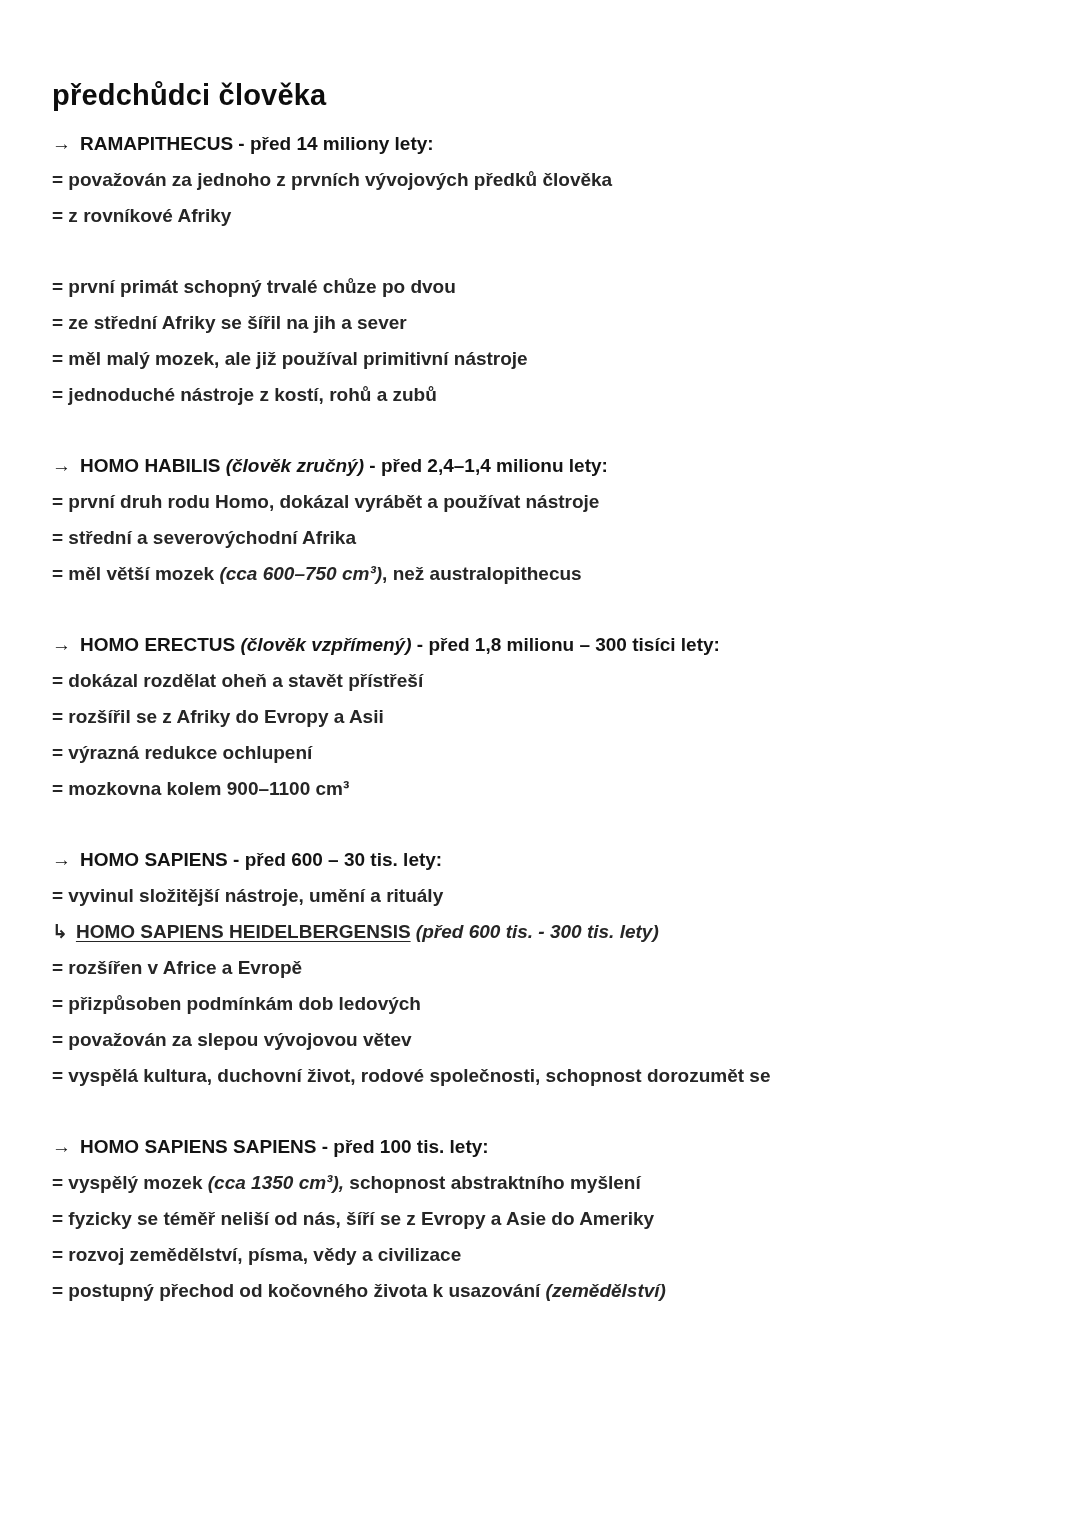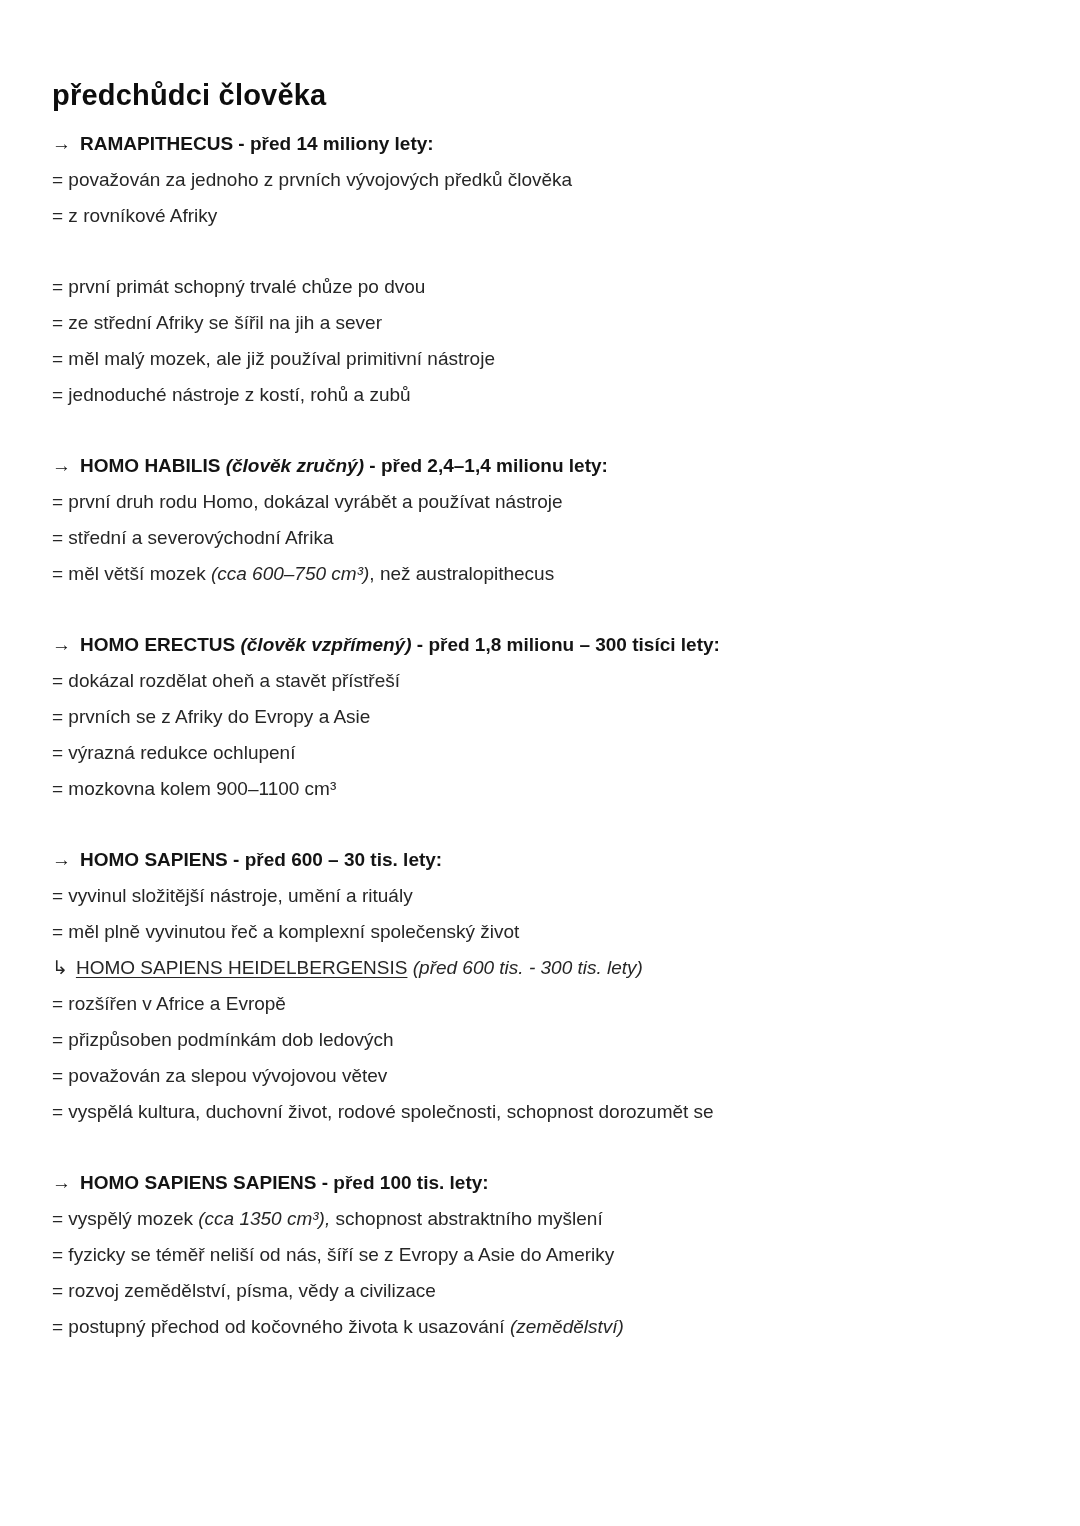--- a/index.html
+++ b/index.html
@@ -25,21 +25,21 @@
   .title {
     margin: 0 0 12px 0;
     font-size: 29px;
     line-height: 38px;
     font-weight: 700;
     color: #0d0d0d;
     letter-spacing: 0.2px;
   }
   .section { margin-top: 35px; }
   .section:first-of-type { margin-top: 0; }
-  .line { min-height: 36px; }
+  .line { min-height: 36px; font-weight: bold; }
   .heading {
     font-weight: 700;
     color: #141414;
   }
   .arrow {
     display: inline-block;
     margin-right: 9px;
     font-weight: 700;
     color: #141414;
   }
@@ -74,29 +74,28 @@
   <section class="section">
     <div class="line heading"><span class="arrow">→</span><span>HOMO HABILIS </span><span class="it">(člověk zručný)</span><span> - před 2,4–1,4 milionu lety:</span></div>
     <div class="line"><span>= první druh rodu Homo, dokázal vyrábět a používat nástroje</span></div>
     <div class="line"><span>= střední a severovýchodní Afrika</span></div>
     <div class="line"><span>= měl větší mozek </span><span class="it">(cca 600–750 cm³)</span><span>, než australopithecus</span></div>
   </section>
 
   <section class="section">
     <div class="line heading"><span class="arrow">→</span><span>HOMO ERECTUS </span><span class="it">(člověk vzpřímený)</span><span> - před 1,8 milionu – 300 tisíci lety:</span></div>
     <div class="line"><span>= dokázal rozdělat oheň a stavět přístřeší</span></div>
-    <div class="line"><span>= prvních se z Afriky do Evropy a Asie</span></div>
+    <div class="line"><span>= rozšířil se z Afriky do Evropy a Asii</span></div>
     <div class="line"><span>= výrazná redukce ochlupení</span></div>
     <div class="line"><span>= mozkovna kolem 900–1100 cm³</span></div>
   </section>
 
   <section class="section">
     <div class="line heading"><span class="arrow">→</span><span>HOMO SAPIENS - před 600 – 30 tis. lety:</span></div>
     <div class="line"><span>= vyvinul složitější nástroje, umění a rituály</span></div>
-    <div class="line"><span>= měl plně vyvinutou řeč a komplexní společenský život</span></div>
     <div class="line"><span class="subarrow">↳</span><span class="ul">HOMO SAPIENS HEIDELBERGENSIS</span><span class="it"> (před 600 tis. - 300 tis. lety)</span></div>
     <div class="line"><span>= rozšířen v Africe a Evropě</span></div>
     <div class="line"><span>= přizpůsoben podmínkám dob ledových</span></div>
     <div class="line"><span>= považován za slepou vývojovou větev</span></div>
     <div class="line"><span>= vyspělá kultura, duchovní život, rodové společnosti, schopnost dorozumět se</span></div>
   </section>
 
   <section class="section">
     <div class="line heading"><span class="arrow">→</span><span>HOMO SAPIENS SAPIENS - před 100 tis. lety:</span></div>
     <div class="line"><span>= vyspělý mozek </span><span class="it">(cca 1350 cm³),</span><span> schopnost abstraktního myšlení</span></div>

